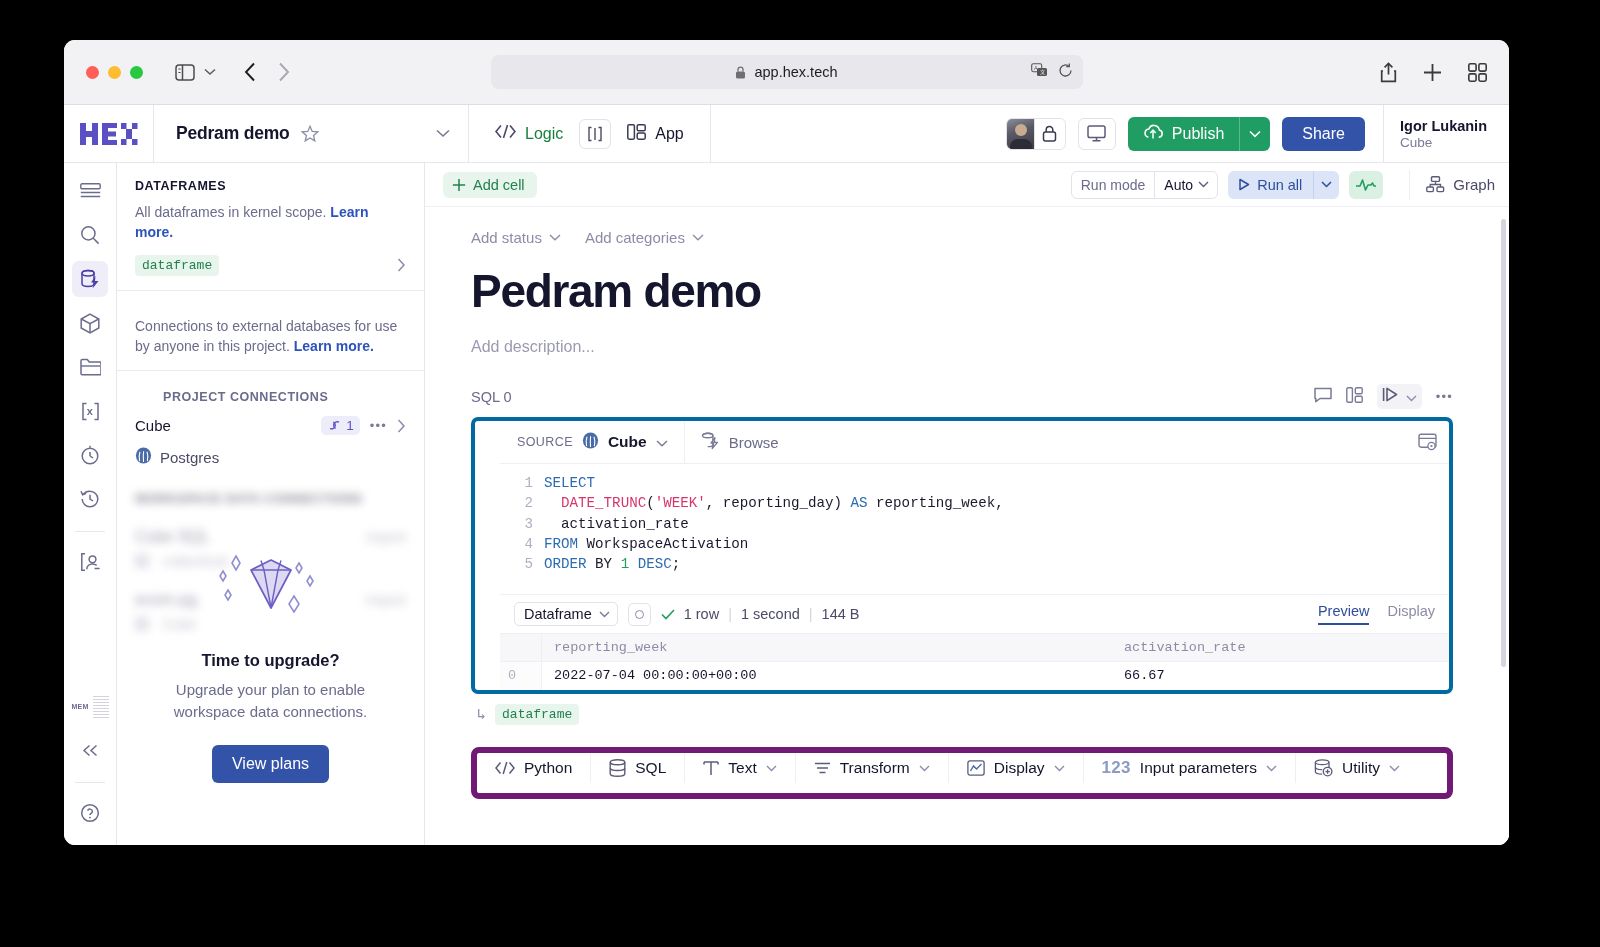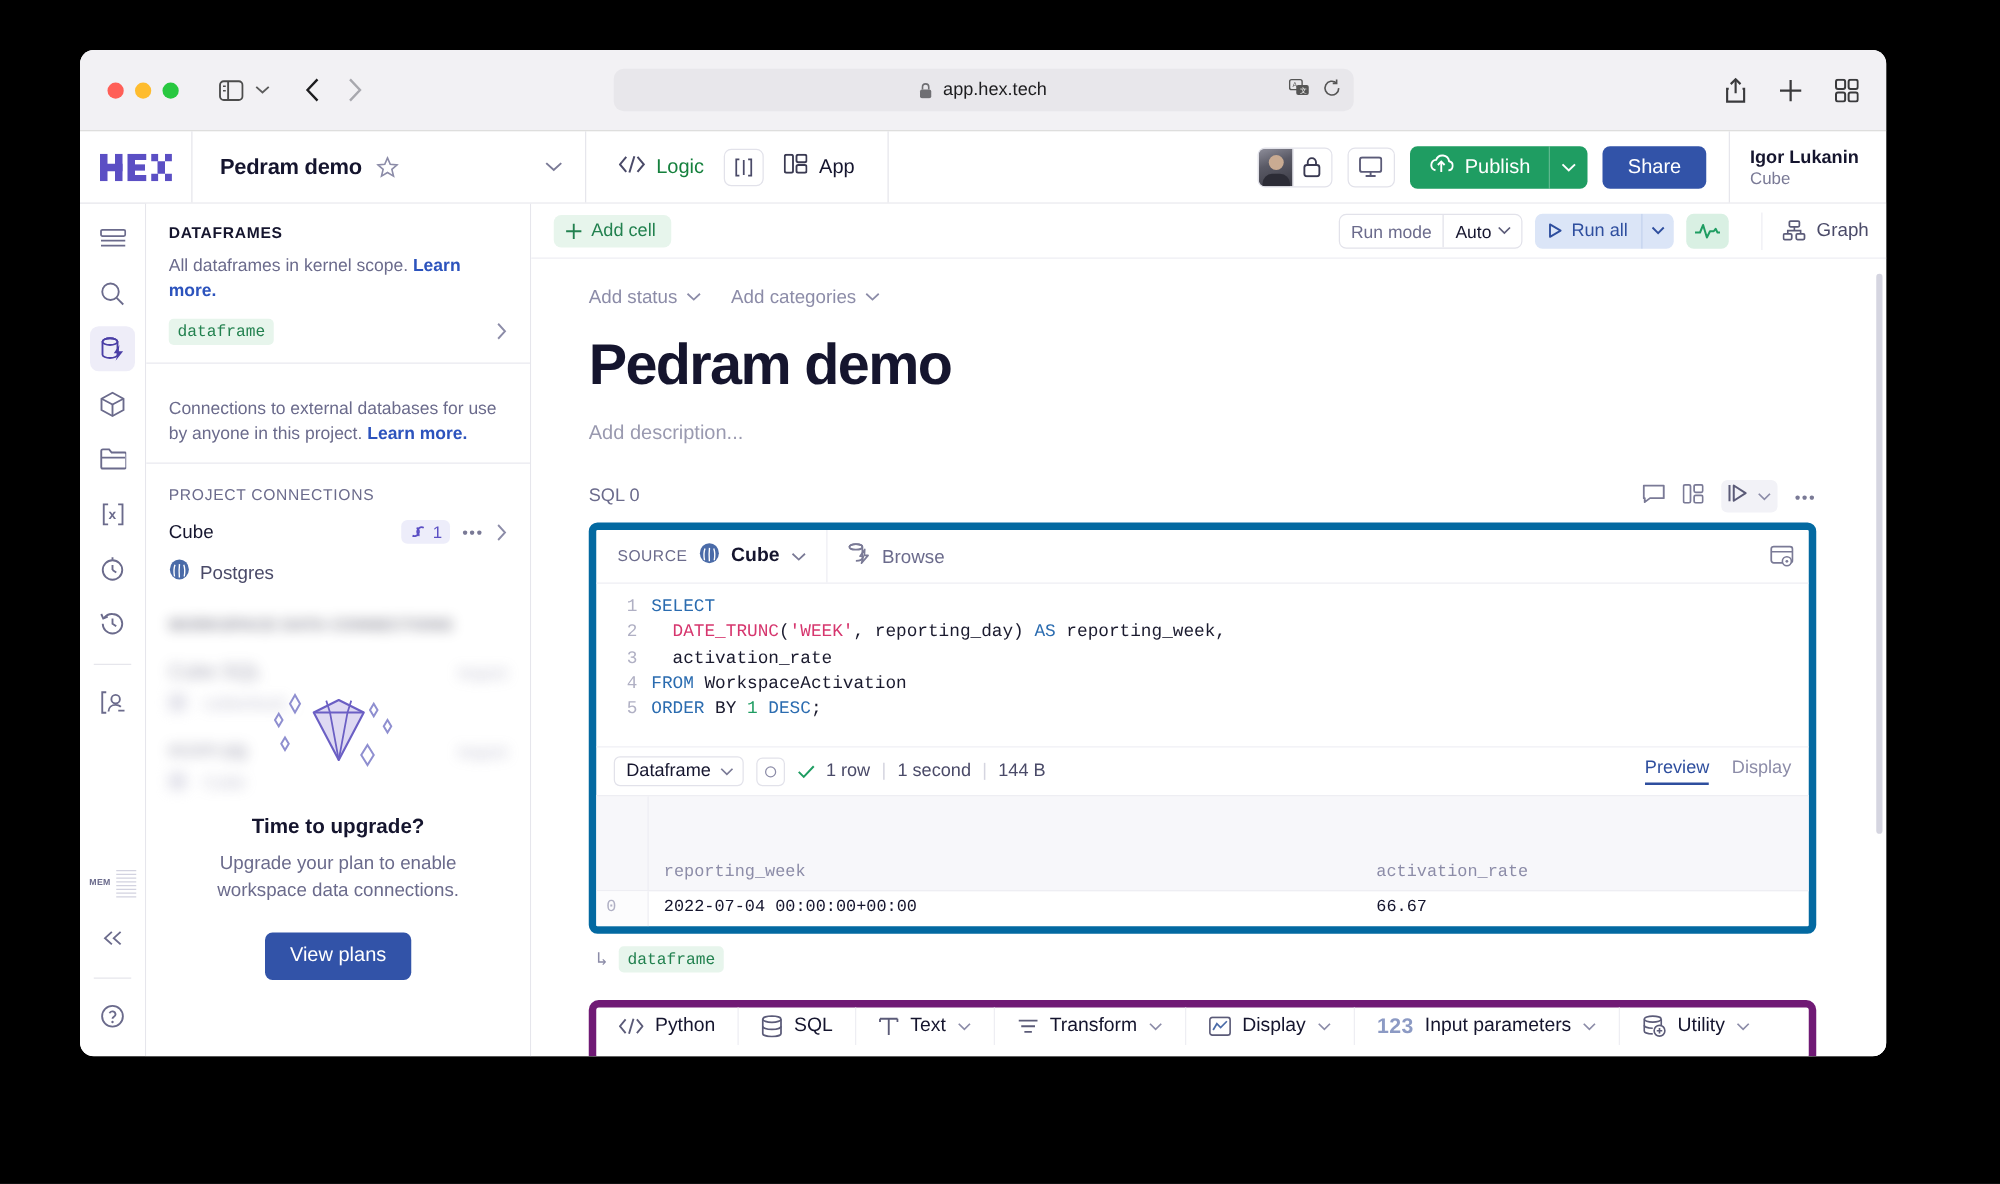--- a/index.html
+++ b/index.html
@@ -233,21 +233,21 @@
   }
   .panel-sec { padding: 16px 18px 14px; }
   .panel-sec.bordered { border-bottom: 1px solid #e9e9f0; }
   .panel-head {
     display: flex; align-items: center; justify-content: space-between;
   }
   .panel-title {
     font-size: 12.5px; font-weight: bold; letter-spacing: .55px;
     color: #15152e;
   }
-  .panel-title.muted { color:#6b6b8c; font-weight:normal; }
+  .panel-title.muted { color:#6b6b8c; font-weight:bold;margin-left:28px; }
   .panel-desc {
     font-size: 14px; color: #6b6b8c; line-height: 1.45;
     margin-top: 9px;
   }
   .panel-desc a { color: #2c53bd; text-decoration: none; font-weight:bold; }
   .df-row {
     display: flex; align-items: center; justify-content: space-between;
     margin-top: 12px;
   }
   .df-chip {
@@ -404,24 +404,25 @@
   .cell-label { font-size:14.5px; color:#6b6b8c; }
   .cell-tools { margin-left:auto; display:flex; align-items:center; gap:14px; color:#7a7a96; }
   .cell-run-grp {
     display:flex; align-items:center; gap:6px;
     background:#f2f2f7; border-radius:5px; padding:3px 5px;
   }
 
   
   .sqlcell {
     margin-top: 8px;
-    border: 6px solid #0369a1;
+    border: 4px solid #0369a1;
     border-radius: 7px;
     overflow: hidden;
     background:#fff;
+    padding-left:25px;
   }
   .sql-head {
     height: 43px; display:flex; align-items:center;
     border-bottom:1px solid #eeeef3;
     position: relative;
   }
   .src-group {
     display:flex; align-items:center; gap:9px;
     padding: 0 16px 0 17px; height:100%;
     border-right:1px solid #eeeef3;
@@ -474,21 +475,21 @@
   .res-tab { color:#8c8ca8; padding-bottom:4px; }
   .res-tab.active { color:#2e4e9e; border-bottom:2px solid #2e4e9e; }
 
   .table-head {
     display:flex; background:#f7f7fa;
     border-top:1px solid #eeeef3; border-bottom:1px solid #eeeef3;
     font-family:"Liberation Mono", monospace;
     font-size:13.5px; color:#8c8ca8;
   }
   .th-idx { width:42px; flex:none; border-right:1px solid #eeeef3; }
-  .th-cell { padding: 6px 12px; margin-top: 48px; }
+  .th-cell { padding: 6px 12px; }
   .th-c1 { width: 570px; flex:none; }
   .table-row {
     display:flex;
     font-family:"Liberation Mono", monospace;
     font-size:13.5px; color:#15152e;
   }
   .td-idx {
     width:42px; flex:none; color:#b0b0c4;
     padding: 6px 0 7px 8px;
     border-right:1px solid #eeeef3; background:#fcfcfd;

